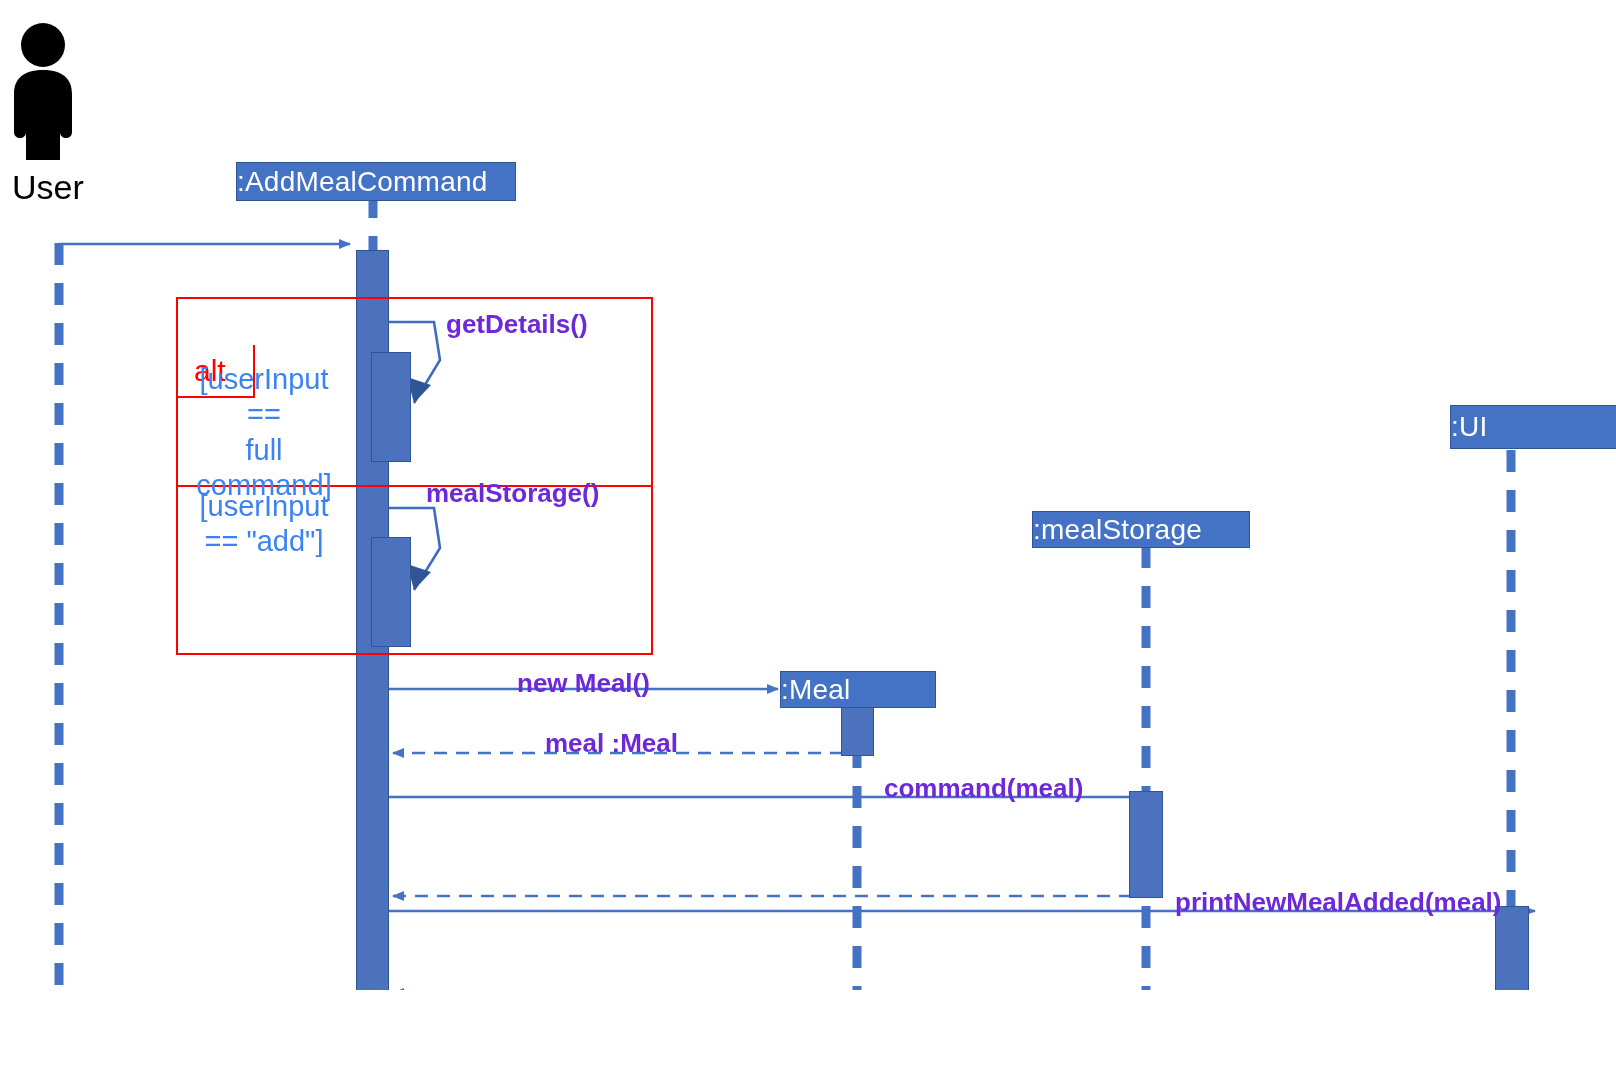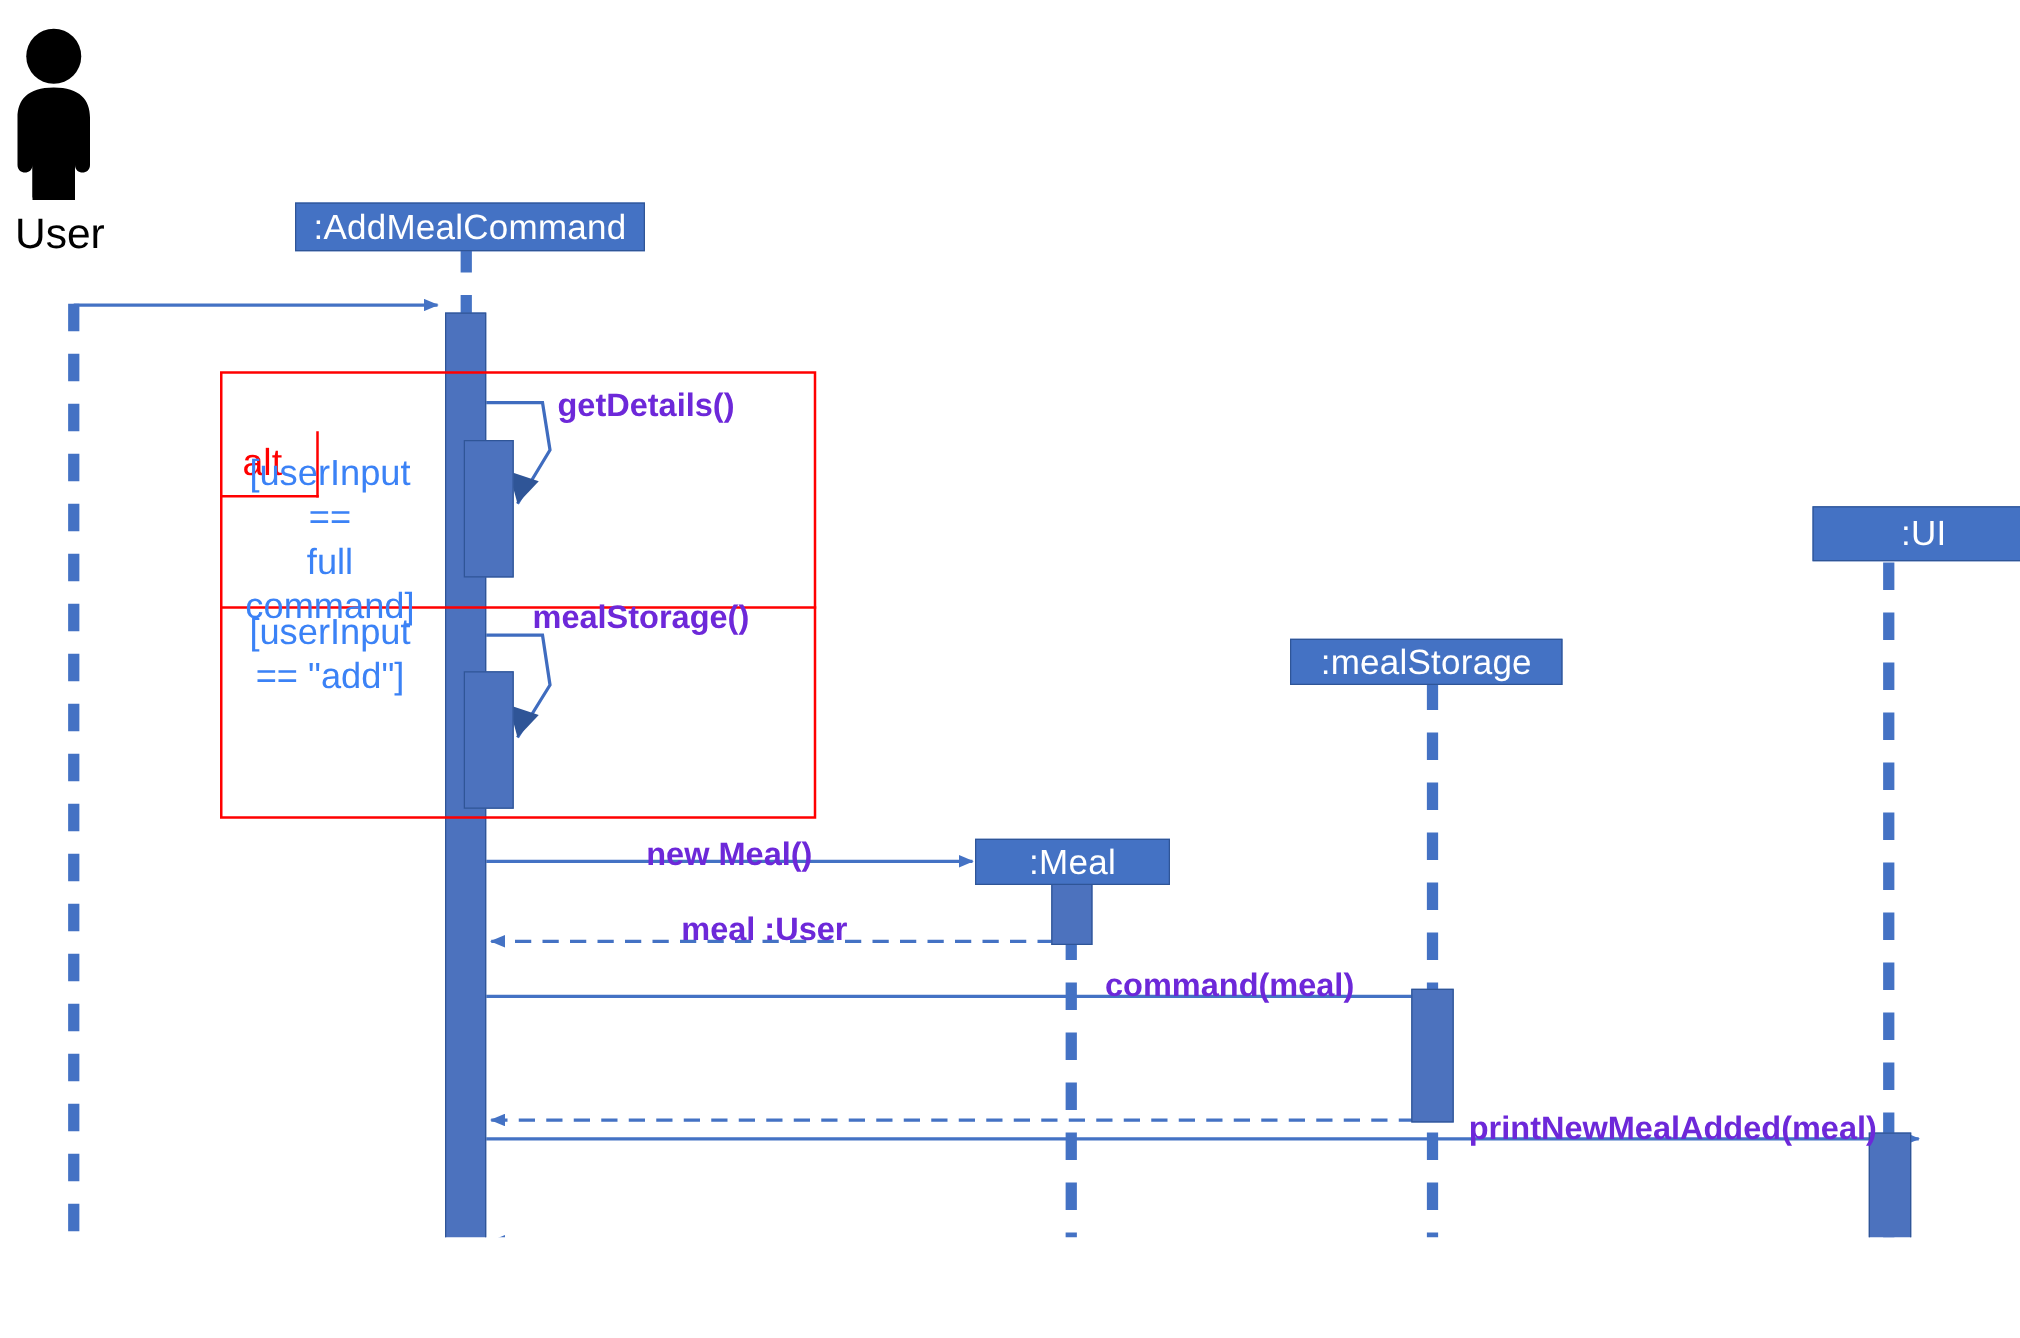--- a/index.html
+++ b/index.html
@@ -23,21 +23,20 @@
     height: 1070px;
   }
   
   .pbox {
     position: absolute;
     background: #4472C4;
     border: 1.5px solid #2F5597;
     color: #ffffff;
     display: flex;
     align-items: center;
-    justify-content: center;
     font-size: 28px;
     font-weight: 400;
     letter-spacing: .2px;
     box-sizing: border-box;
     white-space: nowrap;
   }
   
   .act {
     position: absolute;
     background: #4C72BE;
@@ -221,19 +220,19 @@
   <div class="pbox" style="left:1450px; top:405px; width:178px; height:44px;">
     <span>:UI</span>
   </div>
 
   <div class="lbl" style="left:446px; top:308px;">getDetails()</div>
 
   <div class="lbl" style="left:426px; top:477px;">mealStorage()</div>
 
   <div class="lbl" style="left:517px; top:667px;">new Meal()</div>
 
-  <div class="lbl" style="left:545px; top:727px;">meal :User</div>
+  <div class="lbl" style="left:545px; top:727px;">meal :Meal</div>
 
   <div class="lbl" style="left:884px; top:772px;">command(meal)</div>
 
   <div class="lbl" style="left:1175px; top:886px;">printNewMealAdded(meal)</div>
 
 </div>
 
 </body></html>

